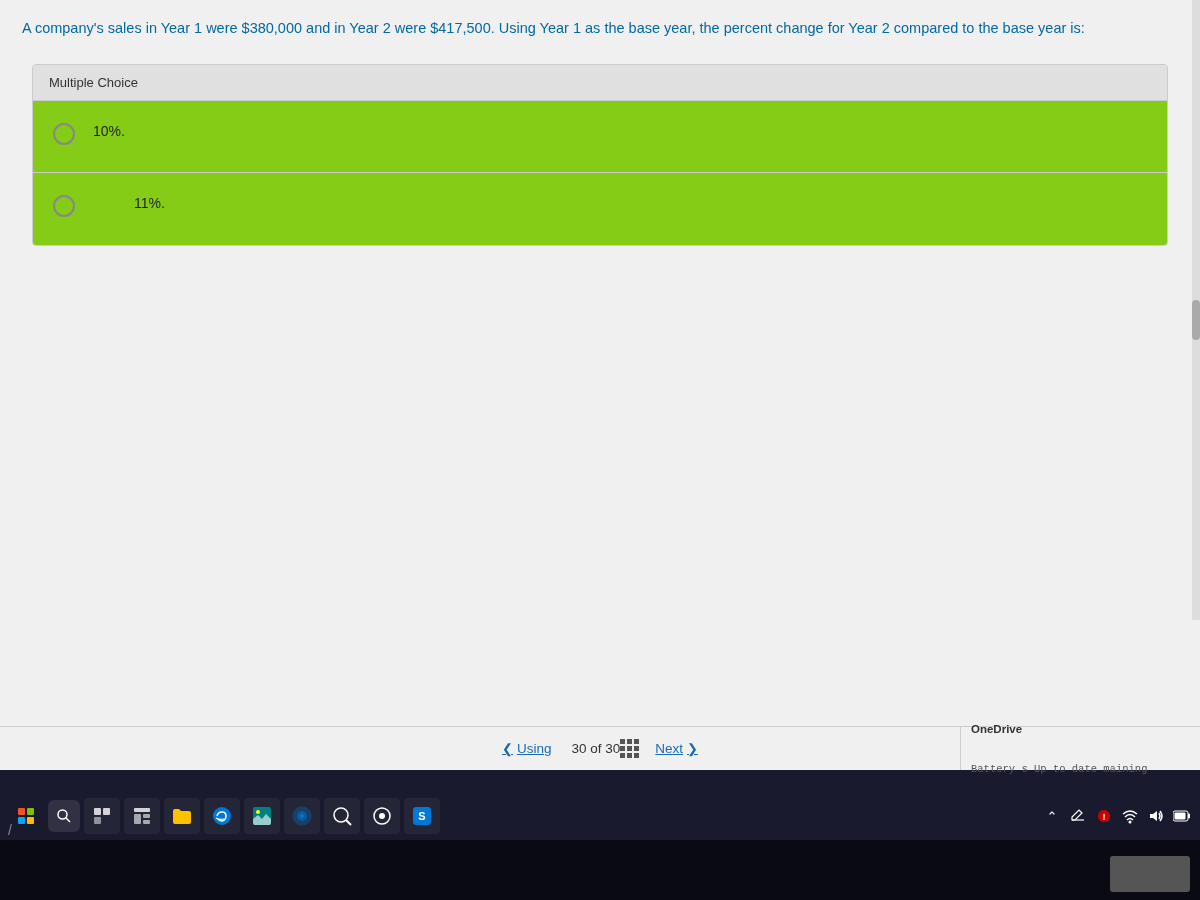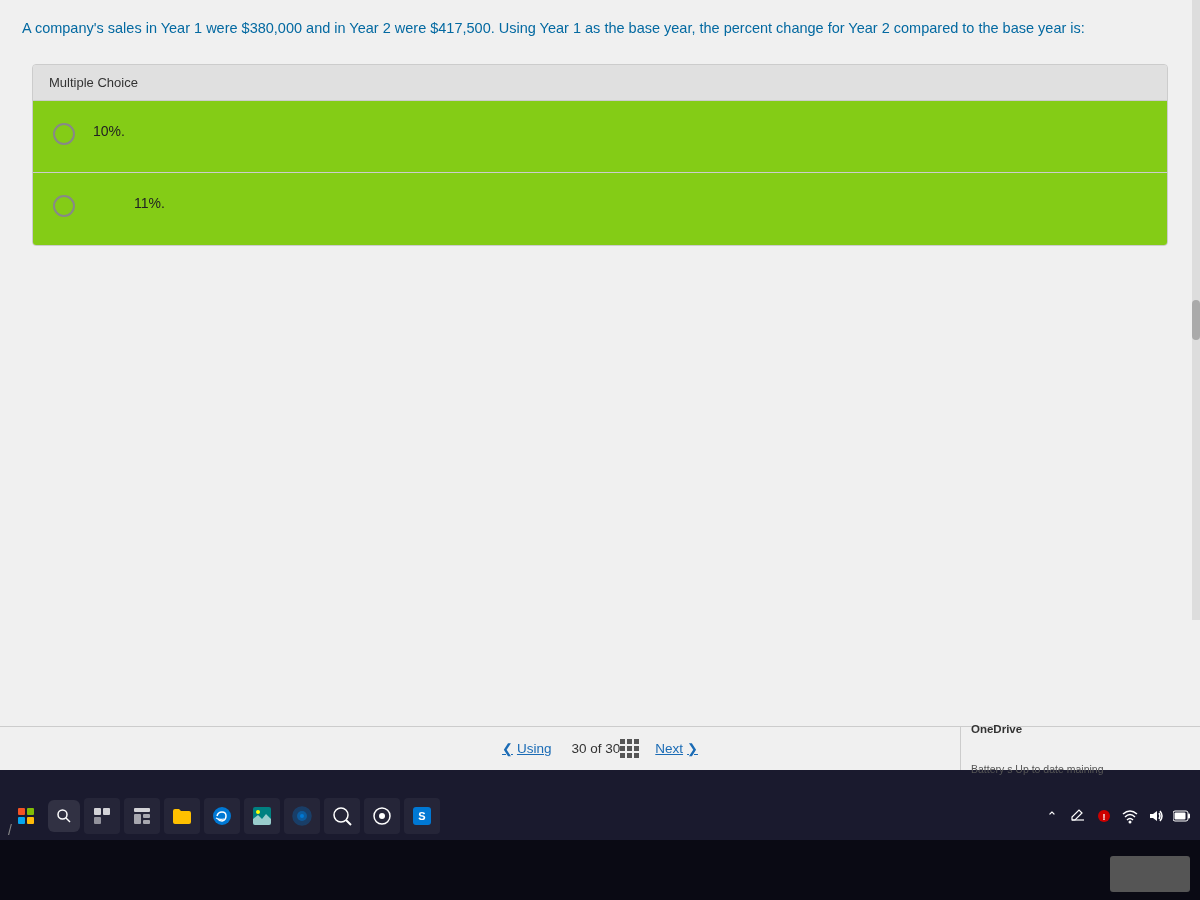--- a/index.html
+++ b/index.html
@@ -174,20 +174,21 @@
     }
 
     .onedrive-title {
       font-weight: 600;
       font-size: 11.5px;
     }
 
     .onedrive-sub {
       font-size: 10.5px;
       color: #555;
+      font-family: Liberation Mono, monospace;
     }
 
     
     .taskbar {
       position: absolute;
       bottom: 60px;
       left: 0;
       width: 1200px;
       height: 48px;
       background: #1a1a2e;

